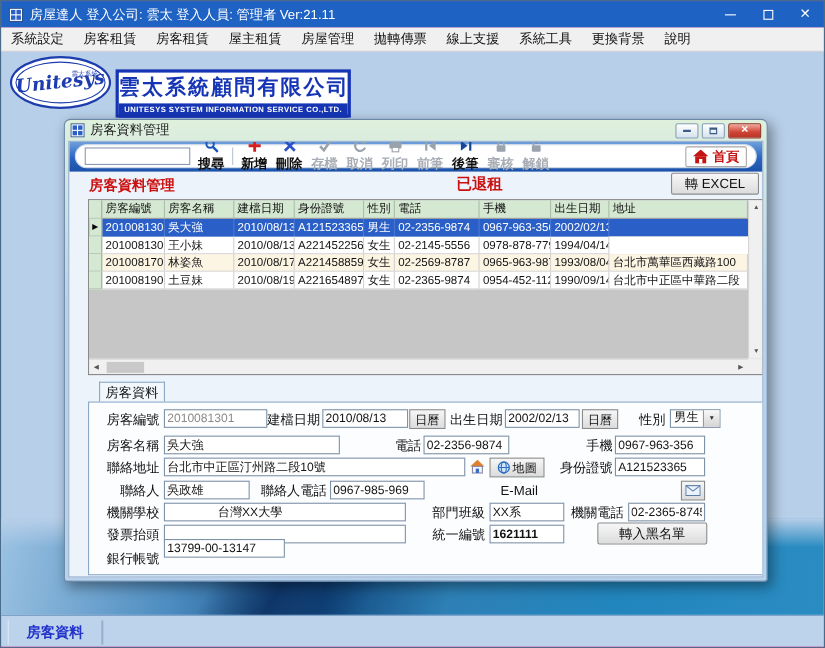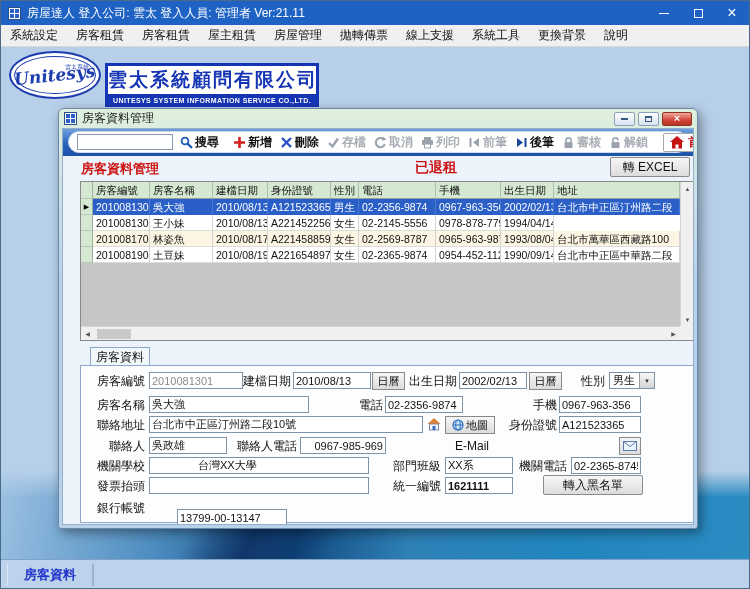--- a/index.html
+++ b/index.html
@@ -44,21 +44,21 @@
   .dbtn { width:21px; height:14px; border:1px solid #8aa0bb; border-radius:2px; background:linear-gradient(#ffffff,#d6e2f0); display:flex; align-items:center; justify-content:center; margin-left:3px; }
   .g-min { width:7px; border-top:2px solid #3a5a80; display:inline-block; }
   .g-max { width:7px; height:6px; border:1px solid #3a5a80; border-top-width:2px; display:inline-block; }
   .dclose { width:30px; background:linear-gradient(#f2a79c,#cf4335 60%,#b93527); border-color:#8e3228; color:#fff; font-weight:bold; font-size:11px; line-height:1; }
   .dlg-content { position:absolute; left:3px; right:3px; top:19px; bottom:3px; background:#ecf3fb; border:1px solid #94aecb; overflow:hidden; }
 
   
   .tband { position:absolute; left:0; right:0; top:0; height:27px; background:linear-gradient(#6f9fdc,#2a64c0 55%,#1c52a8); }
   .pill { position:absolute; left:5px; right:5px; top:2px; height:22px; background:#fff; border:1px solid #cdd8e8; border-radius:11px; display:flex; align-items:center; padding:0 8px; gap:2px; }
   .search-input { width:96px; height:16px; border:1px solid #8a9ab0; font-size:11px; padding:0 3px; margin-right:2px; }
-  .tbtn { display:inline-flex; align-items:center; gap:2px; font-size:12px; font-weight:bold; color:#101010; padding:0 3px; white-space:nowrap; }
+  .tbtn { display:inline-flex; align-items:center; gap:2px; font-size:12px; font-weight:bold; color:#101010; padding:0 3px; white-space:nowrap;flex-direction:column; }
   .tbtn.off { color:#a8adb5; }
   .tbtn svg { flex:0 0 auto; }
   .tdiv { width:1px; height:16px; background:#b9c4d4; margin:0 2px; }
   .tspacer { flex:1; min-width:4px; }
   .red-btn { display:inline-flex; align-items:center; gap:4px; height:19px; border:1px solid #a8a8a8; border-radius:2px; padding:0 6px; font-size:12px; font-weight:bold; color:#c41414; background:#fff; margin-left:4px; white-space:nowrap; }
 
   
   .section-title { position:absolute; left:18px; top:31px; font-size:13px; font-weight:bold; color:#cc1111; }
   .status-flag { position:absolute; left:352px; top:30px; font-size:14px; font-weight:bold; color:#cc1111; }
   .push-btn { position:absolute; height:20px; background:linear-gradient(#f7f7f7,#dcdcdc); border:1px solid #8a8a8a; border-radius:2px; font-size:12px; color:#111; display:flex; align-items:center; justify-content:center; }
@@ -284,21 +284,20 @@
               <div class="grow sel">
                 <span class="ind">▶</span>
                 <span class="gc c0">2010081301</span>
                 <span class="gc c1">吳大強</span>
                 <span class="gc c2">2010/08/13</span>
                 <span class="gc c3">A121523365</span>
                 <span class="gc c4">男生</span>
                 <span class="gc c5">02-2356-9874</span>
                 <span class="gc c6">0967-963-356</span>
                 <span class="gc c7">2002/02/13</span>
-                <span class="gc c8">台北市中正區汀州路二段</span>
               </div>
               <div class="grow">
                 <span class="ind"></span>
                 <span class="gc c0">2010081302</span>
                 <span class="gc c1">王小妹</span>
                 <span class="gc c2">2010/08/13</span>
                 <span class="gc c3">A221452256</span>
                 <span class="gc c4">女生</span>
                 <span class="gc c5">02-2145-5556</span>
                 <span class="gc c6">0978-878-779</span>
@@ -383,21 +382,21 @@
                 </svg>
               </span>
             <span>地圖</span>
           </span>
           <span class="flabel" style="left:428px;top:50px;width:48px">身份證號</span>
           <input class="finput" style="left: 478px; top: 50px; width: 82px;" value="A121523365">
 
           <span class="flabel" style="left:28px;top:71px;width:36px">聯絡人</span>
           <input class="finput" style="left: 68px; top: 71px; width: 78px;" value="吳政雄">
           <span class="flabel" style="left:150px;top:71px;width:66px">聯絡人電話</span>
-          <input class="finput" style="left: 219px; top: 71px; width: 86px; text-align: right;" value="0967-985-969">
+          <input class="finput" style="left: 219px; top: 71px; width: 86px;" value="0967-985-969">
           <span class="flabel" style="left:372px;top:71px;width:36px">E-Mail</span>
           <span class="mini-btn" style="left:538px;top:71px;width:22px">
             <span style="display:flex">
                 <svg viewBox="0 0 14 10" width="14" height="10">
                   <rect x="0.5" y="0.5" width="13" height="9" fill="#eaf2fc" stroke="#5b7ca8"></rect>
                   <path d="M0.5 0.5L7 5.5 13.5 0.5" fill="none" stroke="#5b7ca8"></path>
                 </svg>
               </span>
           </span>
 
@@ -408,21 +407,21 @@
           <span class="flabel" style="left:438px;top:91px;width:48px">機關電話</span>
           <input class="finput" style="left: 490px; top: 91px; width: 70px;" value="02-2365-8745">
 
           <span class="flabel" style="left:16px;top:111px;width:48px">發票抬頭</span>
           <input class="finput" style="left: 68px; top: 111px; width: 220px;" value="">
           <span class="flabel" style="left:312px;top:111px;width:48px">統一編號</span>
           <input class="finput" style="left: 364px; top: 111px; width: 68px; font-weight: bold;" value="1621111">
           <span class="push-btn" style="left:462px;top:109px;width:100px">轉入黑名單</span>
 
           <span class="flabel" style="left:16px;top:133px;width:48px">銀行帳號</span>
-          <input class="finput" style="left: 68px; top: 143px; width: 110px; margin-left: 28px;" value="13799-00-13147">
+          <input class="finput" style="left: 68px; top: 124px; width: 110px;" value="13799-00-13147">
         </div>
 
       </div>
     </div>
   </div>
 
   <div class="statusbar">
     <div class="stabs" id="stabs">
         <span class="stab active">房客資料</span>
       </div>

